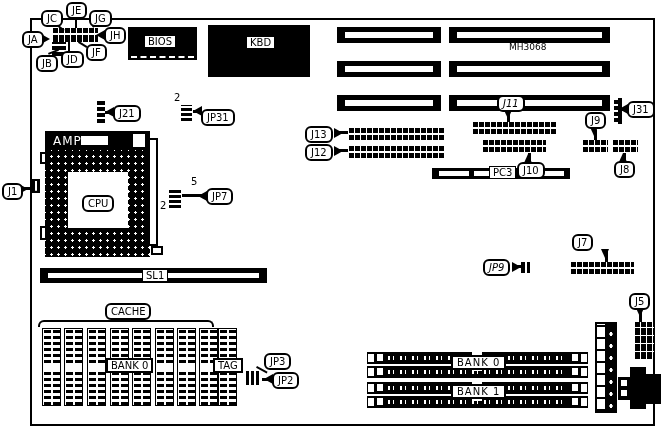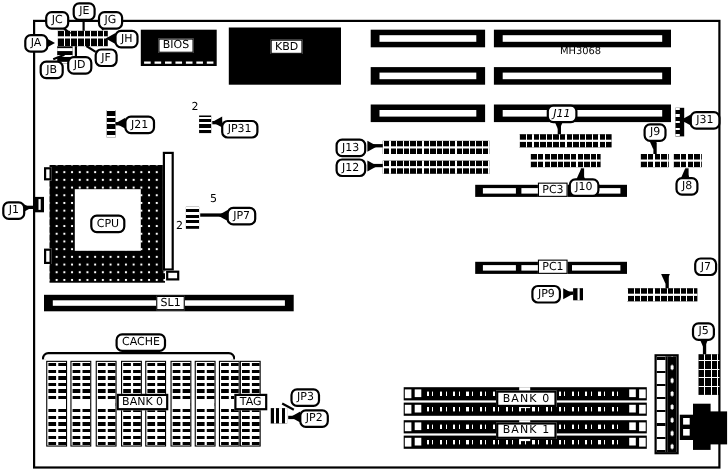--- a/index.html
+++ b/index.html
@@ -152,34 +152,36 @@
   <div class="co" style="left:614px;top:161px;">J8</div>
 
   <div class="vhdr" style="left:614px;top:98px;width:8px;height:26px;background-size:4px 100%;background-repeat:no-repeat;"></div>
   <div class="tail l" style="left:619px;top:104px;"></div>
   <div class="ln" style="left:622px;top:108px;width:6px;height:3px;"></div>
   <div class="co" style="left:627px;top:101px;">J31</div>
 
   <div class="pci" style="top:168px;">
     <span class="boxlbl">PC3</span>
   </div>
-  <div class="pci" style="top:238px;">
-    <span class="boxlbl">PC1</span>
-  </div>
-
-  <div class="co" style="left:483px;top:259px;">JP9</div>
+
+  <div class="co" style="left:483px;top:259px;font-style:italic;">JP9</div>
   <div class="tail r" style="left:512px;top:262px;"></div>
   <div class="ln" style="left:513px;top:265px;width:8px;height:3px;"></div>
   <div class="blk" style="left:521px;top:262px;width:9px;height:11px;background-image:linear-gradient(#fff,#fff);background-size:2px 100%;background-position:center;background-repeat:no-repeat;"></div>
 
-  <div class="co" style="left:631px;top:234px;">J7</div>
+  <div class="co" style="left:572px;top:234px;">J7</div>
   <div class="tail d" style="left:601px;top:249px;"></div>
   <div class="ln" style="left:605px;top:251px;width:3px;height:11px;"></div>
   <div class="hdr" style="left:570px;top:262px;width:64px;height:12px;"></div>
 
+  <div class="chip" style="left:45px;top:131px;width:105px;height:19px;">
+    <span class="abs" style="left:8px;top:3px;color:#fff;font-size:12px;letter-spacing:1px;">AMP</span>
+    <span class="wht" style="left:36px;top:5px;width:27px;height:9px;"></span>
+    <span class="wht" style="left:87px;top:2px;width:14px;height:15px;border:1px solid #000;box-sizing:border-box;"></span>
+  </div>
   <div class="socket"></div>
   <div class="socket-core"></div>
   <div class="co" style="left:82px;top:195px;">CPU</div>
   <div class="wht" style="left:148px;top:138px;width:10px;height:108px;border:2px solid #000;box-sizing:border-box;"></div>
   <div class="wht" style="left:151px;top:246px;width:12px;height:9px;border:2px solid #000;box-sizing:border-box;"></div>
   <div class="wht" style="left:40px;top:152px;width:7px;height:12px;border:2px solid #000;box-sizing:border-box;"></div>
   <div class="wht" style="left:40px;top:226px;width:7px;height:14px;border:2px solid #000;box-sizing:border-box;"></div>
 
   <div class="co" style="left:2px;top:183px;">J1</div>
   <div class="tail r" style="left:19px;top:184px;"></div>

